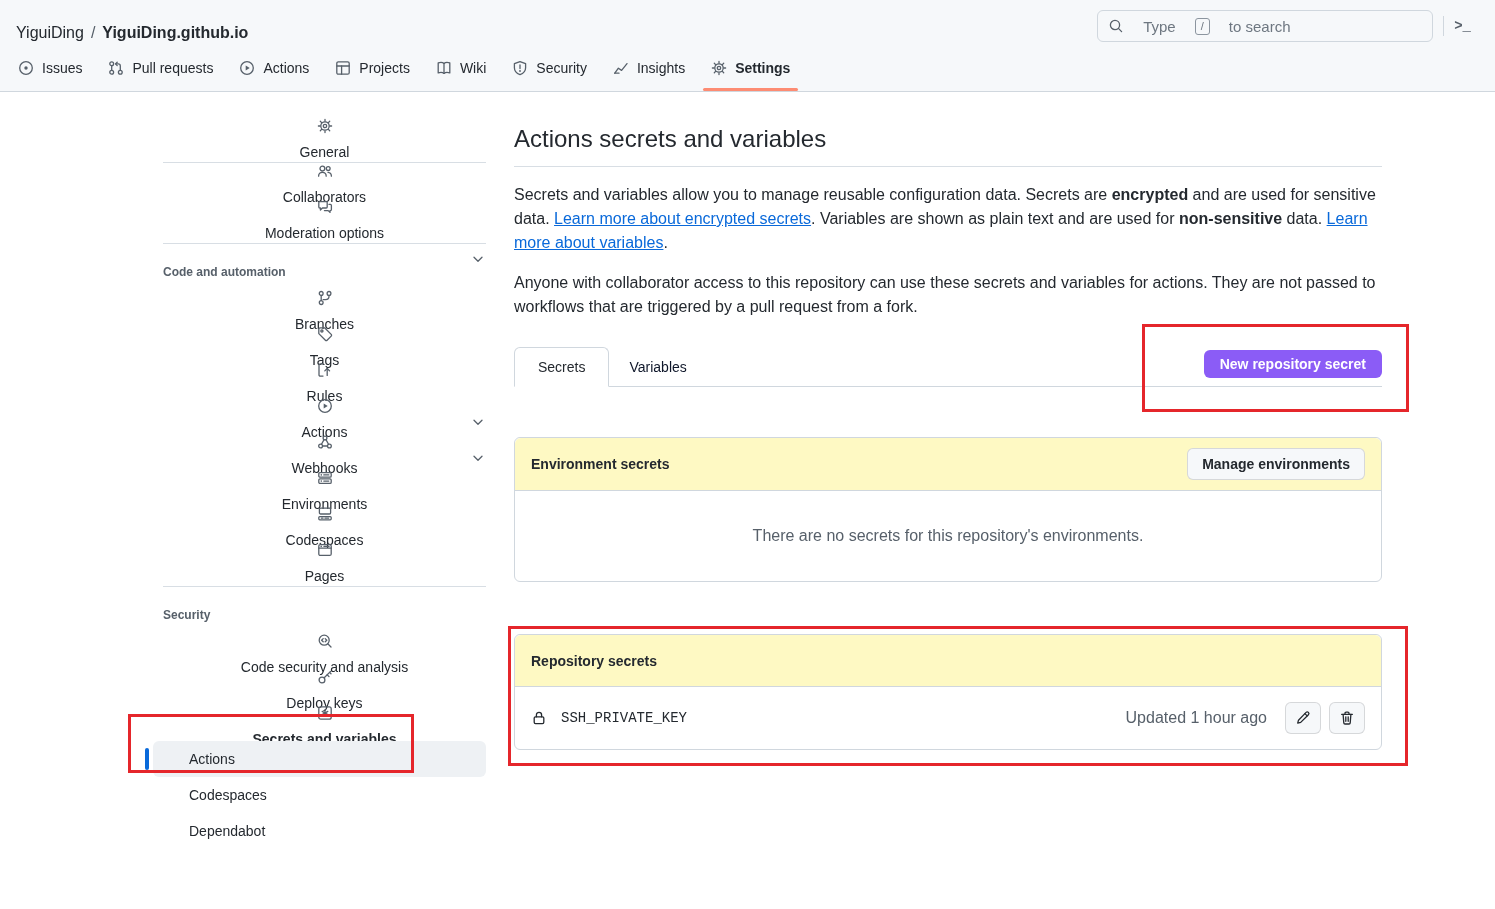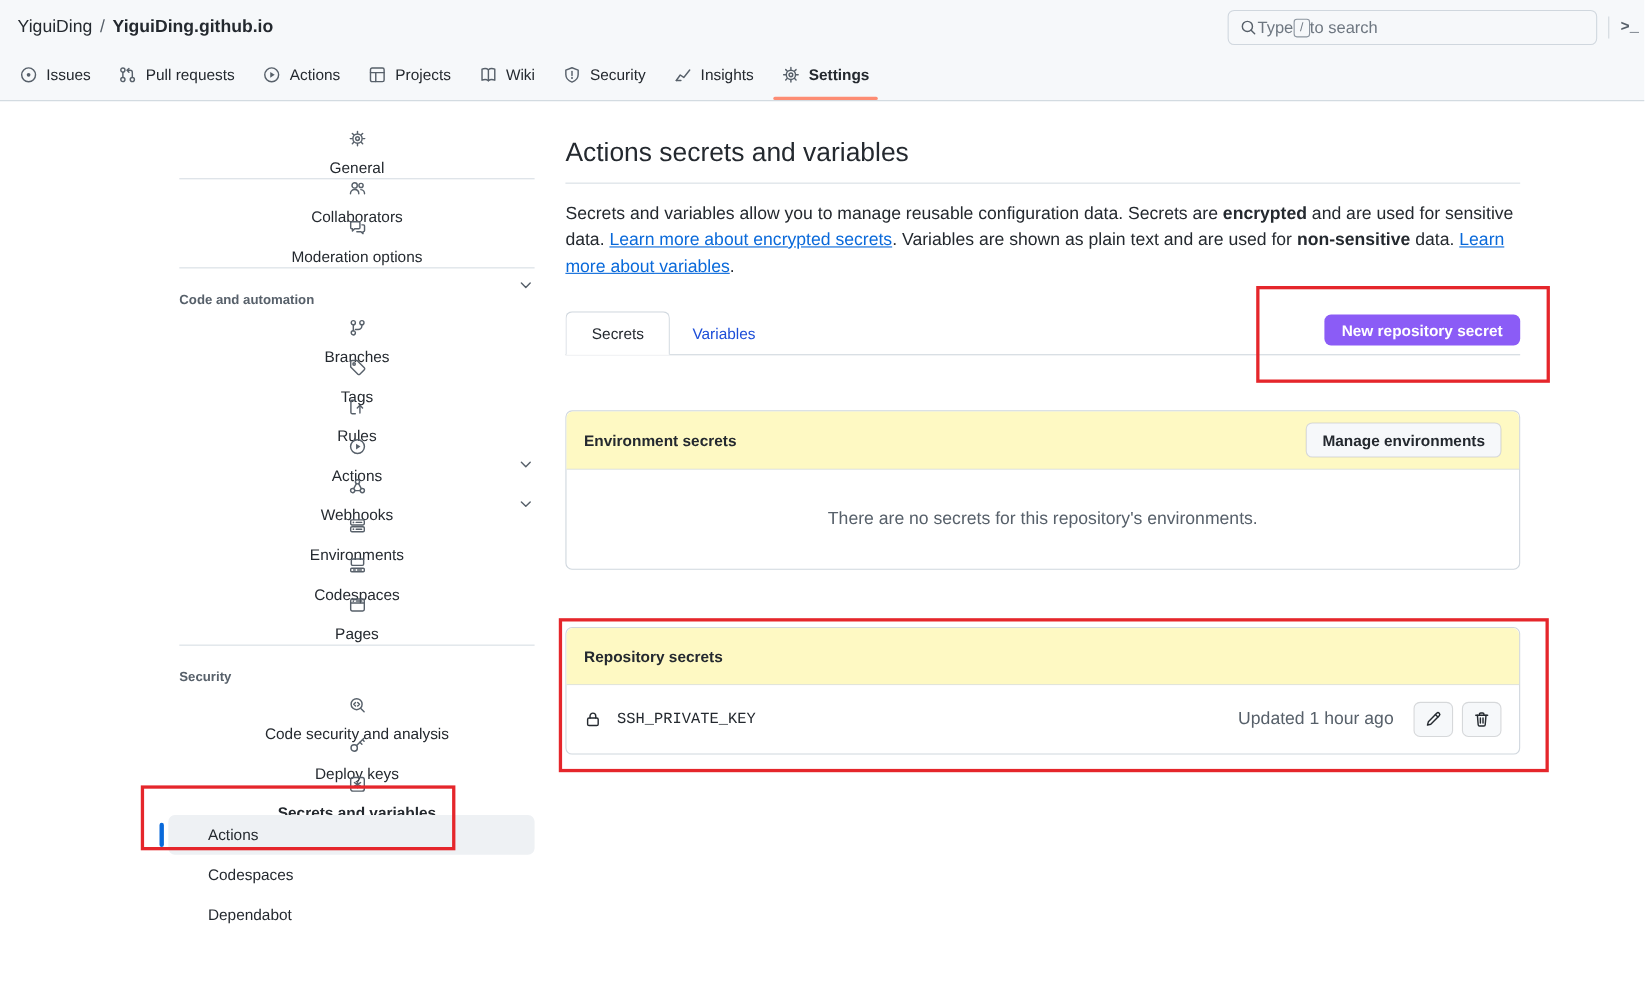--- a/index.html
+++ b/index.html
@@ -12,29 +12,29 @@
     font-size:14px;
   }
   svg { display:block; }
   .icon { width:16px; height:16px; flex:none; color:#57606a; }
   .icon svg { width:100%; height:100%; fill:none; stroke:currentColor;
               stroke-width:1.3; stroke-linecap:round; stroke-linejoin:round; }
   .icon .fill { fill:currentColor; stroke:none; }
 
   
   .top { background:#f6f8fa; border-bottom:1px solid #d0d7de; padding-top:8px; }
-  .breadcrumb-row { display:flex; align-items:center; justify-content:space-between;
-                    height:34px; padding:0 3px 0 16px; }
+  .breadcrumb-row { display:flex; align-items:flex-end; justify-content:space-between;
+                    height:34px; padding:0 22px 0 16px; }
   .breadcrumb { font-size:16px; display:flex; align-items:center; gap:7px; }
   .breadcrumb a { color:#24292f; text-decoration:none; cursor:pointer; }
   .breadcrumb .sep { color:#57606a; }
   .breadcrumb .repo { font-weight:700; }
   .search-cluster { display:flex; align-items:center; gap:10px; }
   .search-box { width:336px; height:32px; border:1px solid #d0d7de; border-radius:6px;
-                background:#f6f8fa; display:flex; align-items:center; gap:0;
+                background:#f6f8fa; display:flex; align-items:center; gap:19px;
                 padding:0 10px; color:#6e7781; cursor:text; }
   .search-box .ph { font-size:15px; }
   .slash-key { border:1px solid #8c959f; border-radius:3px; font-size:11px;
                padding:1px 5px; line-height:13px; color:#6e7781; }
   .v-divider { width:1px; height:20px; background:#d0d7de; }
   .terminal-glyph { font-family:"Liberation Mono", monospace; font-weight:700;
                     font-size:14px; color:#57606a; padding-right:2px; cursor:pointer; }
 
   
   .nav-row { display:flex; gap:6px; padding:0 8px; margin-top:12px; }
@@ -70,21 +70,21 @@
                   margin:30px 0 0 0; padding-bottom:10px; border-bottom:1px solid #d8dee4; }
   .para { font-size:16px; line-height:24px; margin:16px 0 0 0; }
   .para b { font-weight:700; }
   .para a { color:#0969da; text-decoration:underline; cursor:pointer; }
 
   .tabnav { margin-top:28px; display:flex; align-items:flex-end;
             border-bottom:1px solid #d0d7de; }
   .tab { font-size:14px; cursor:pointer; }
   .tab.active { background:#fff; border:1px solid #d0d7de; border-bottom:1px solid #fff;
                 margin-bottom:-1px; border-radius:6px 6px 0 0; padding:11px 23px; }
-  .tab.plain { padding:11px 20px; color:#1d4ed8; }
+  .tab.plain { padding:11px 20px; color:#0f172a; }
   .btn-wrap { margin-left:auto; position:relative; margin-bottom:8px; }
   .btn-green { background:#8b5cf6; color:#fff; border:none; border-radius:6px;
                height:28px; padding:0 16px; font-size:14px; font-weight:700;
                font-family:Liberation Sans, sans-serif; cursor:pointer; }
   .ann-button { left:-62px; top:-26px; width:267px; height:88px; }
 
   .card { border:1px solid #d0d7de; border-radius:6px; }
   .card.env { margin-top:50px; }
   .card.repo { margin-top:52px; position:relative; }
   .card-header { background:#fef9c3; border-bottom:1px solid #d0d7de;
@@ -417,20 +417,21 @@
     <div class="sub-item">
       <span class="label">Dependabot</span>
     </div>
   </div>
 
   <div class="main">
     <h2 class="page-title">Actions secrets and variables</h2>
 
     <p class="para"><span>Secrets and variables allow you to manage reusable configuration data. Secrets are </span><b>encrypted</b><span> and are used for sensitive data. </span><a>Learn more about encrypted secrets</a><span>. Variables are shown as plain text and are used for </span><b>non-sensitive</b><span> data. </span><a>Learn more about variables</a><span>.</span></p>
 
+    <p class="para">Anyone with collaborator access to this repository can use these secrets and variables for actions. They are not passed to workflows that are triggered by a pull request from a fork.</p>
 
     <div class="tabnav">
       <div class="tab active">Secrets</div>
       <div class="tab plain">Variables</div>
       <div class="btn-wrap">
         <div class="annotation ann-button"></div>
         <button class="btn-green">New repository secret</button>
       </div>
     </div>
 

